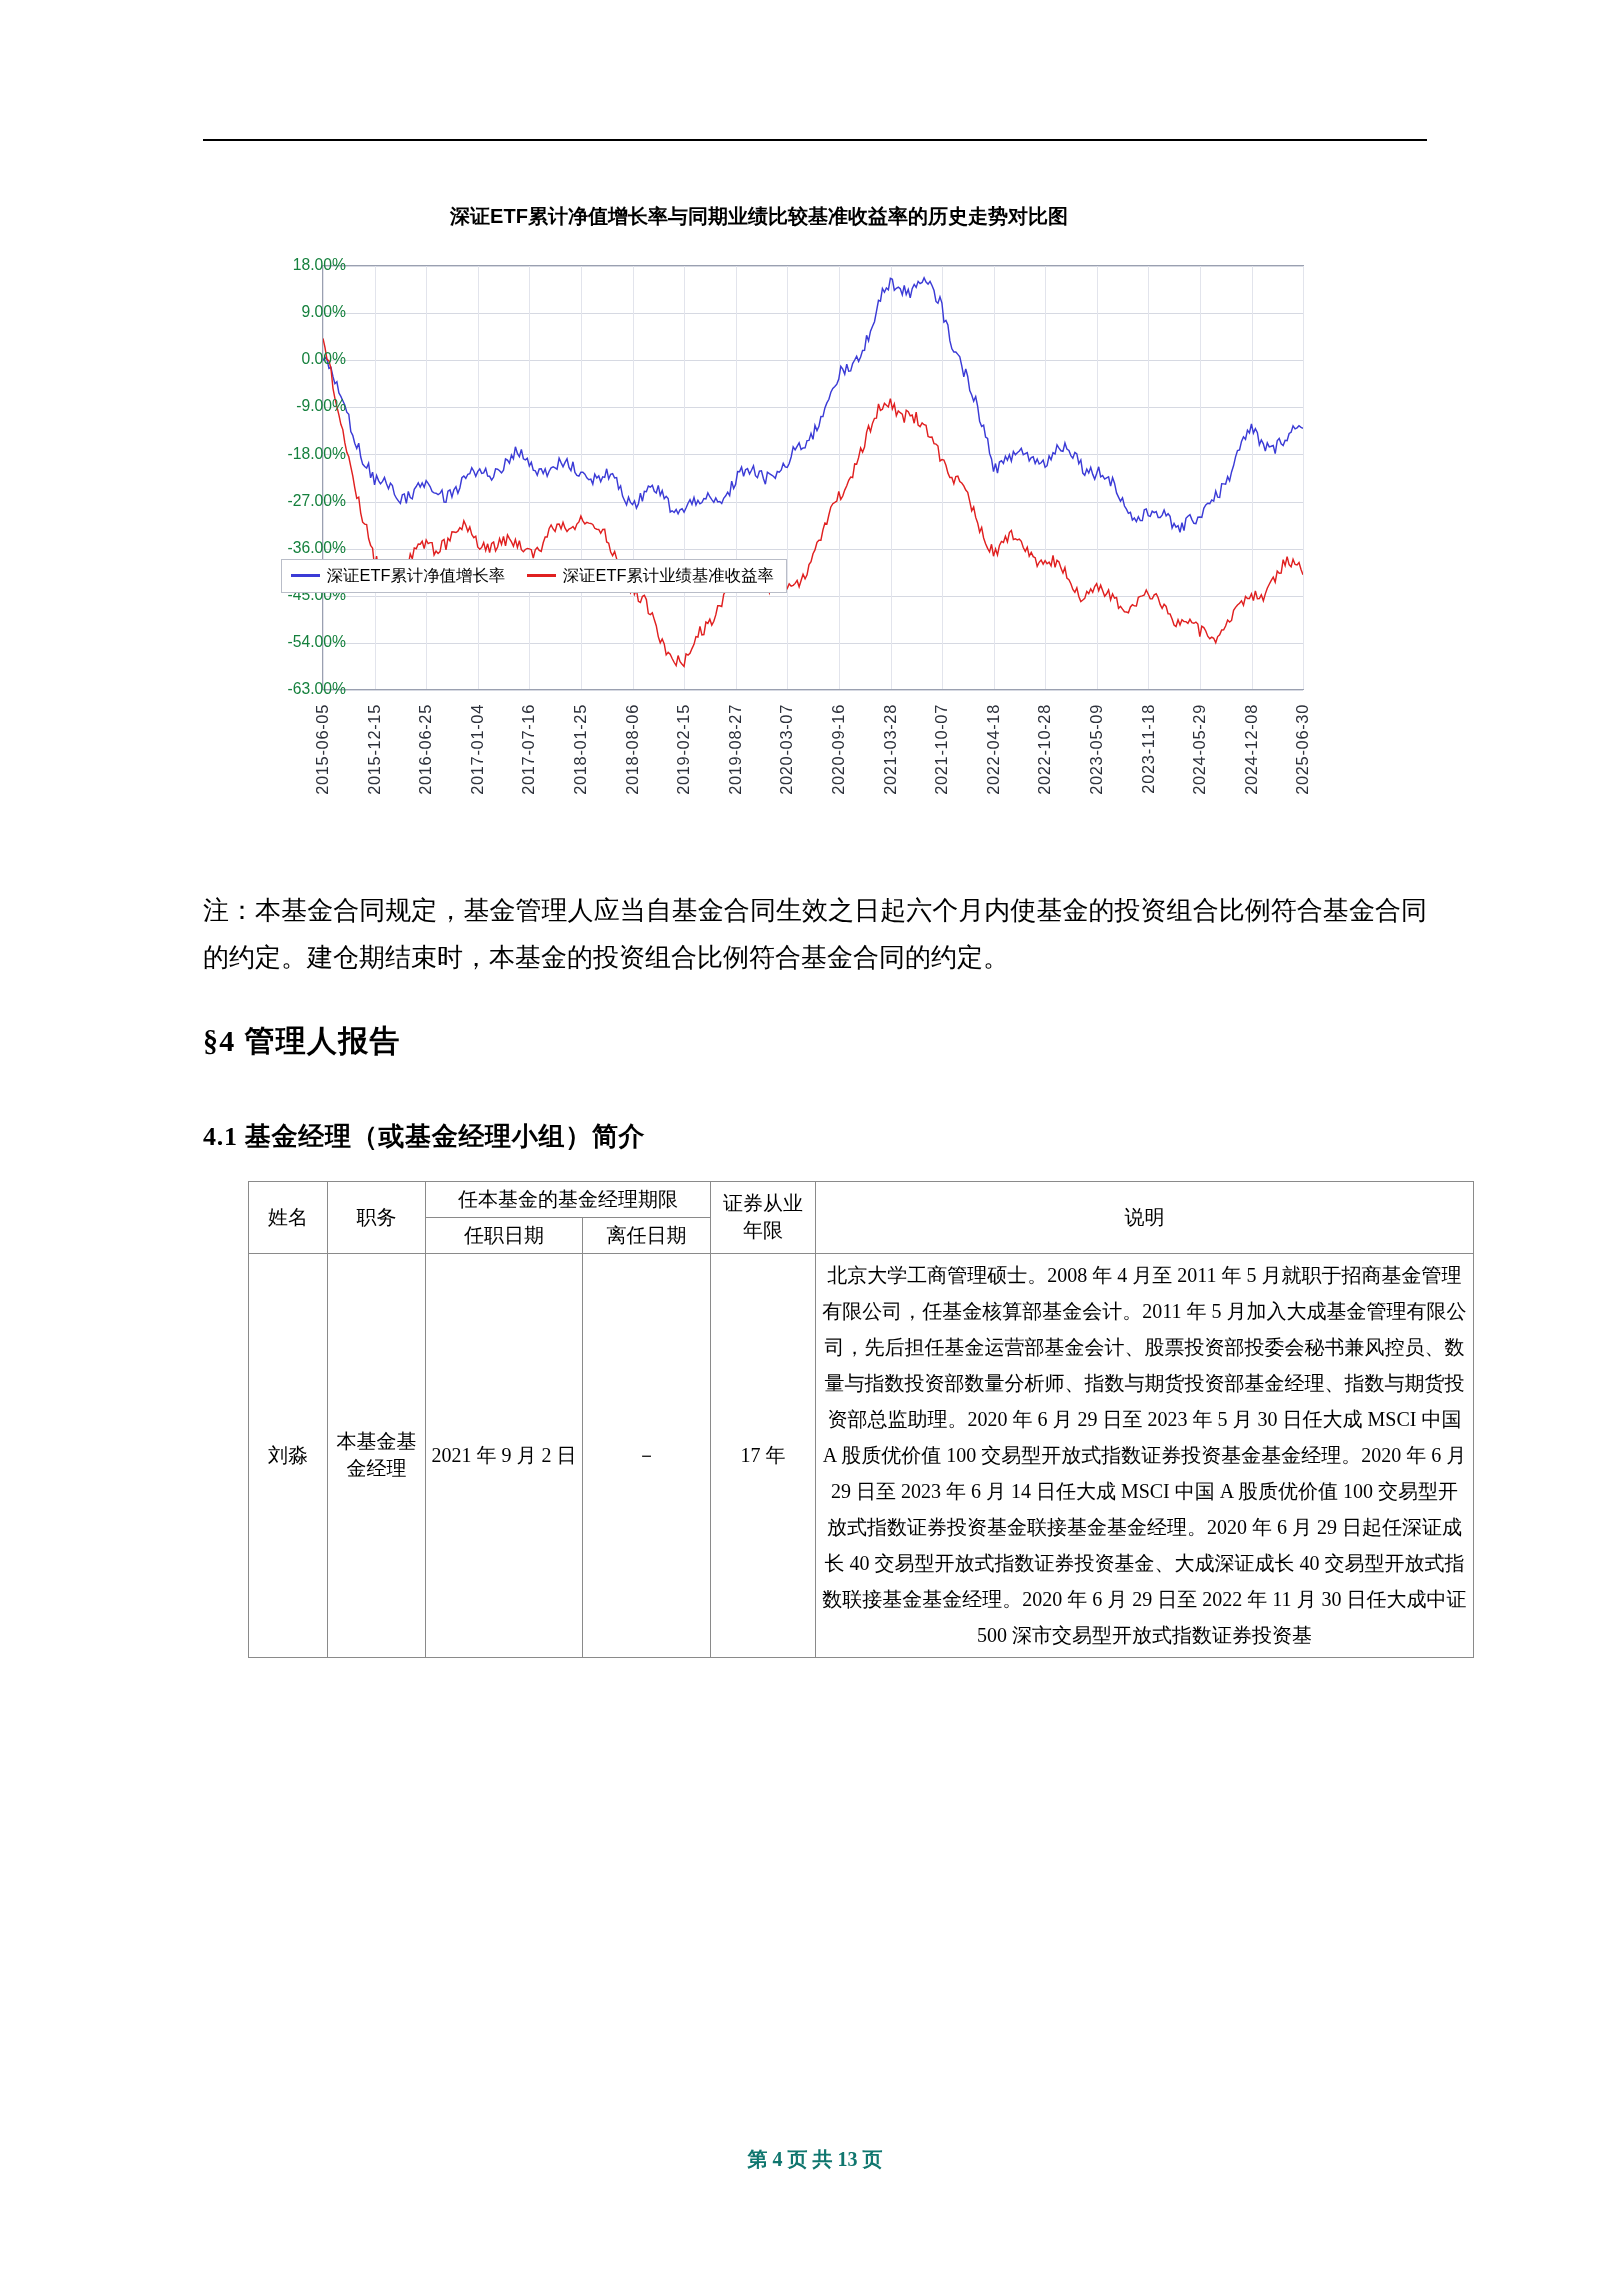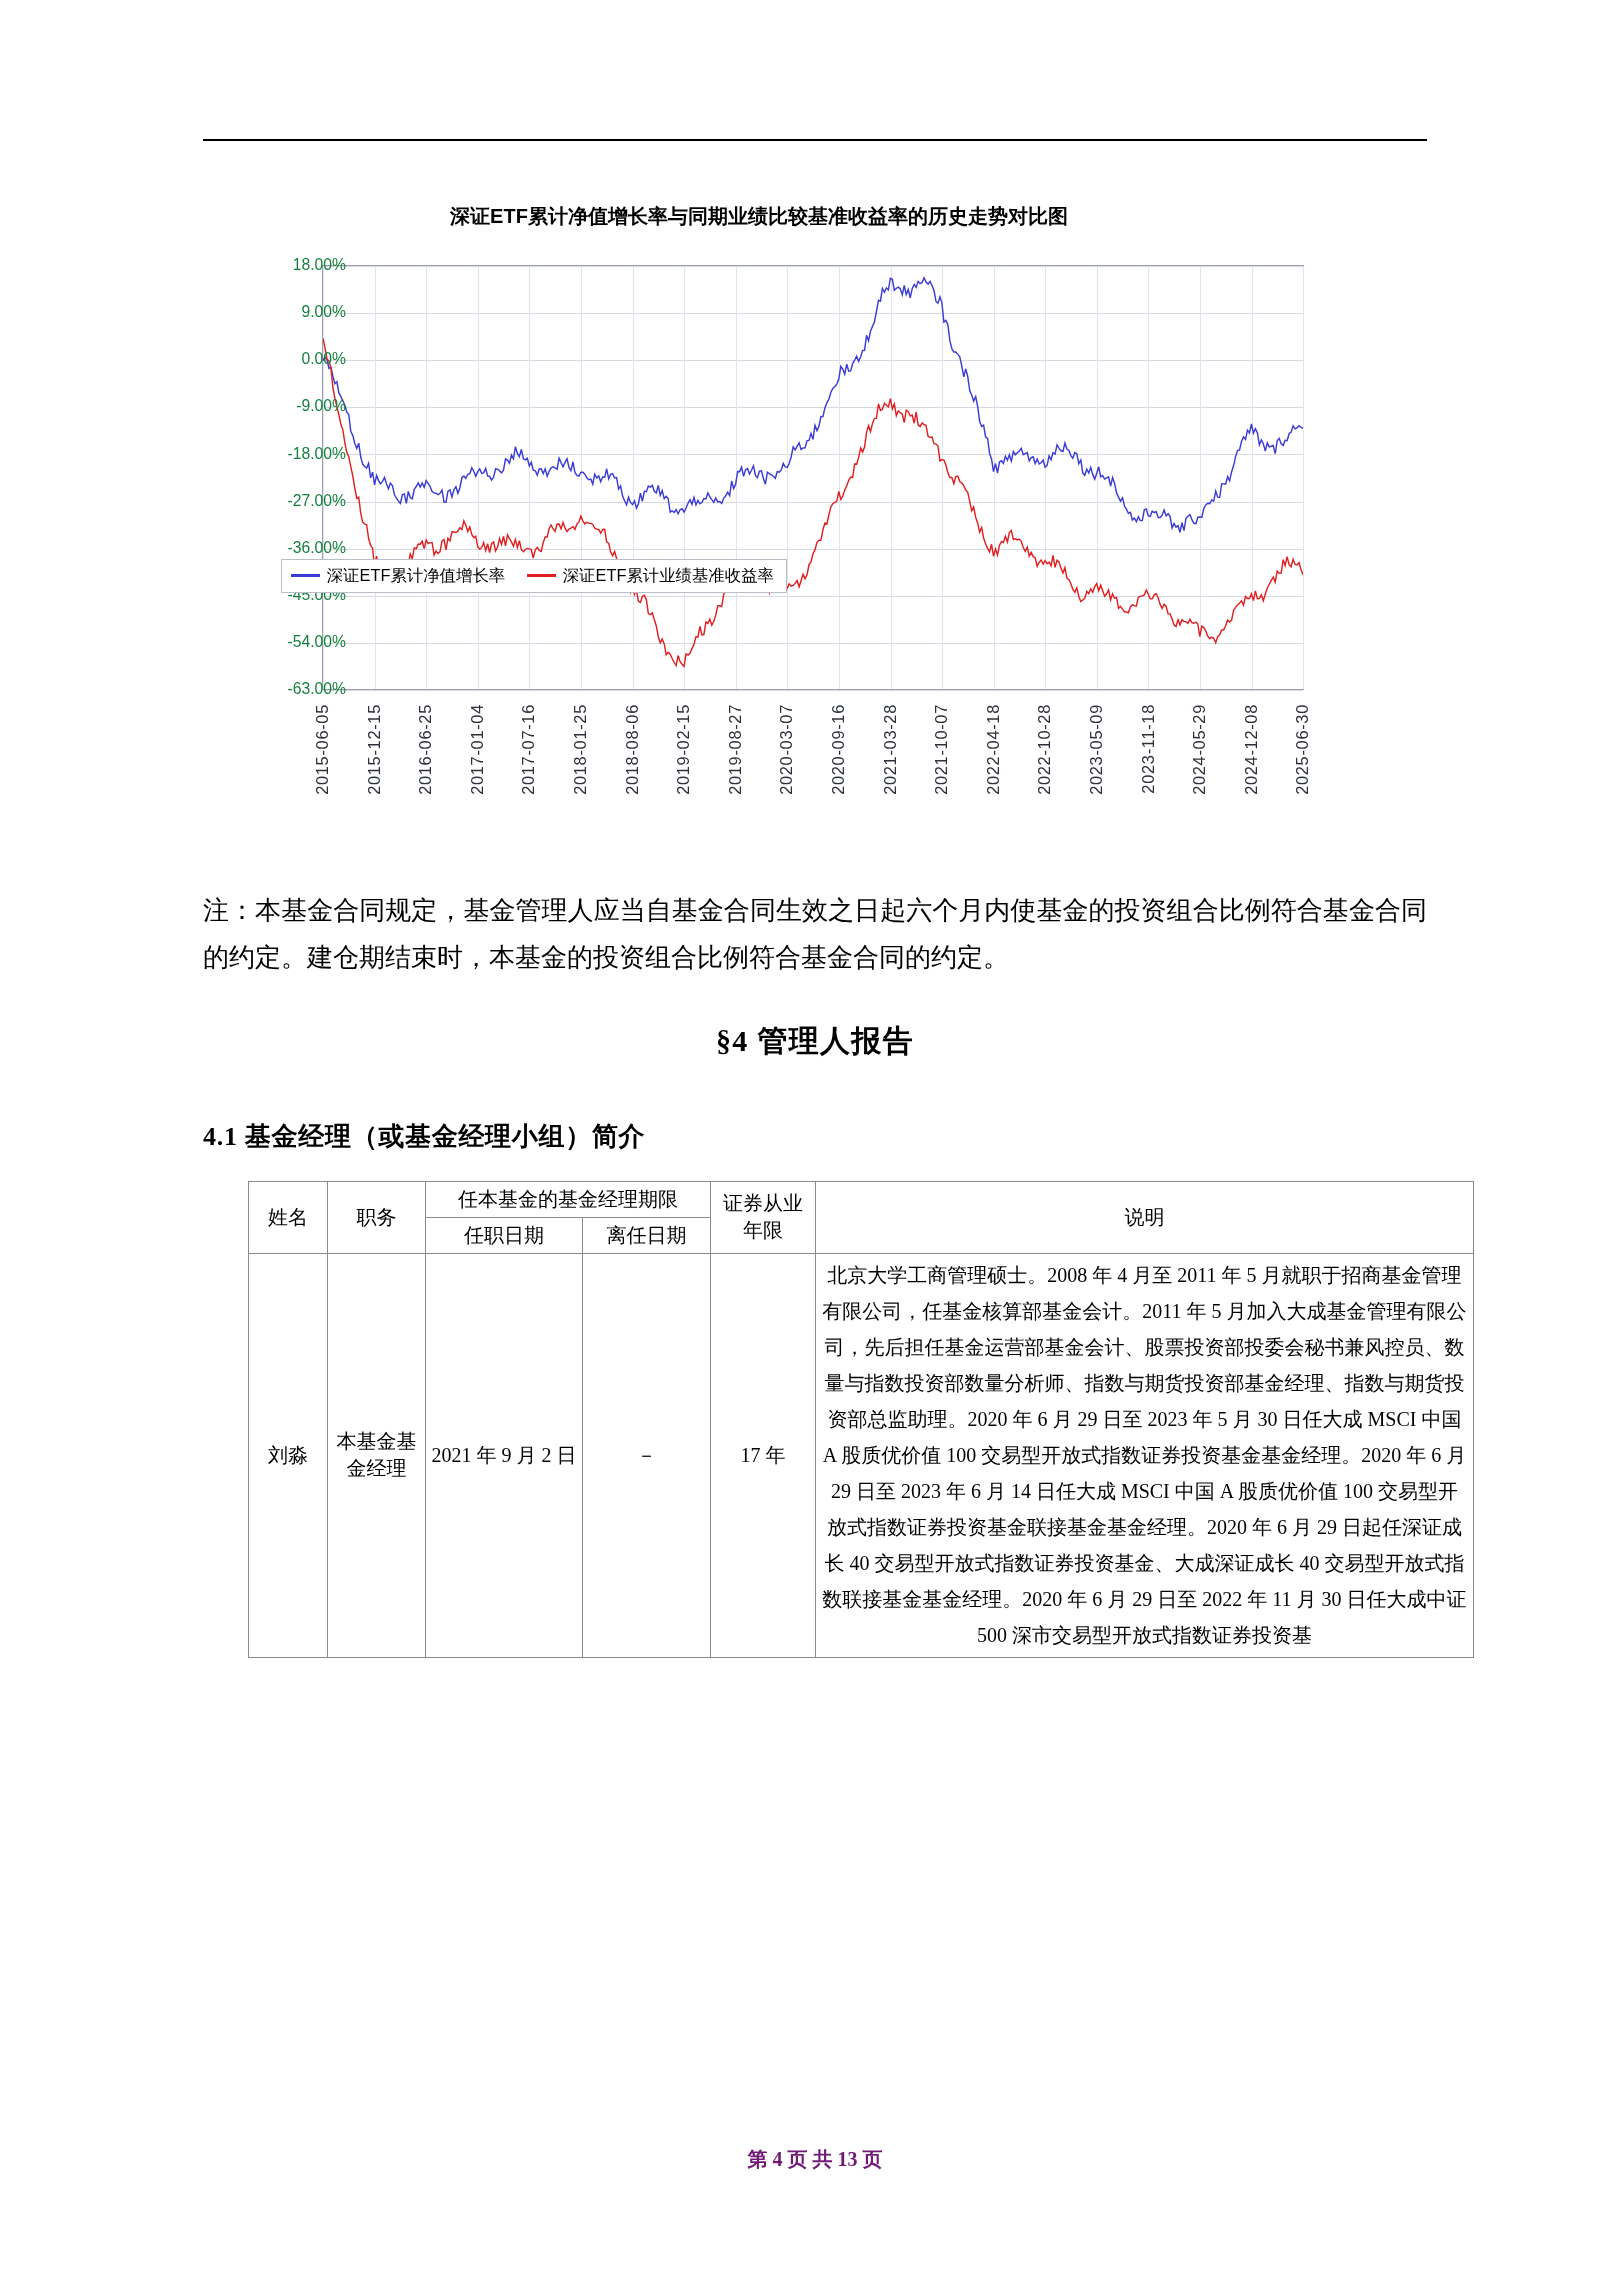--- a/index.html
+++ b/index.html
@@ -128,21 +128,20 @@
     font-size: 26px;
     line-height: 47px;
     text-align: justify;
     font-family: "Liberation Serif", serif;
   }
   .h1 {
     position: absolute;
     left: 203px;
     top: 1021px;
     width: 1224px;
-    text-align: center;
     font-size: 30px;
     font-weight: bold;
     font-family: "Liberation Serif", serif;
     letter-spacing: 1.3px;
   }
   .h2 {
     position: absolute;
     left: 203px;
     top: 1119px;
     font-size: 26px;
@@ -182,21 +181,21 @@
   
   .footer {
     position: absolute;
     left: 203px;
     top: 2146px;
     width: 1224px;
     text-align: center;
     font-size: 20px;
     font-weight: bold;
     font-family: "Liberation Serif", serif;
-    color: #701a75;
+    color: #0f766e;
   }
 </style>
 </head>
 <body>
 
 <div class="page">
 
   <div class="header-rule"></div>
 
   <div class="chart-title">深证ETF累计净值增长率与同期业绩比较基准收益率的历史走势对比图</div>

